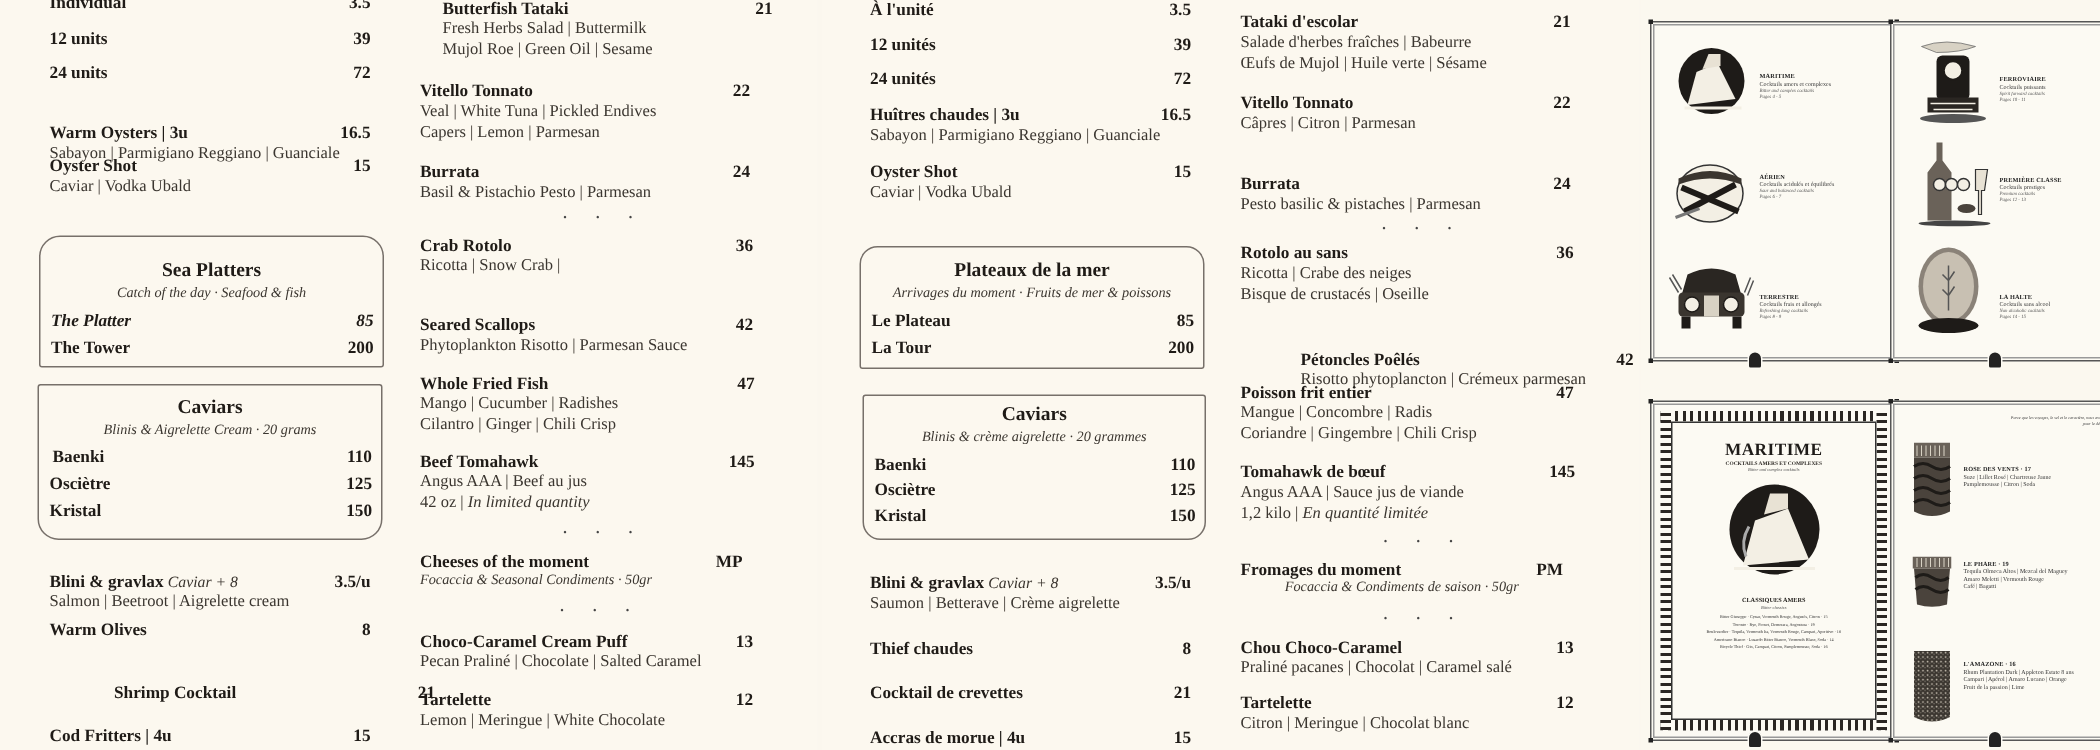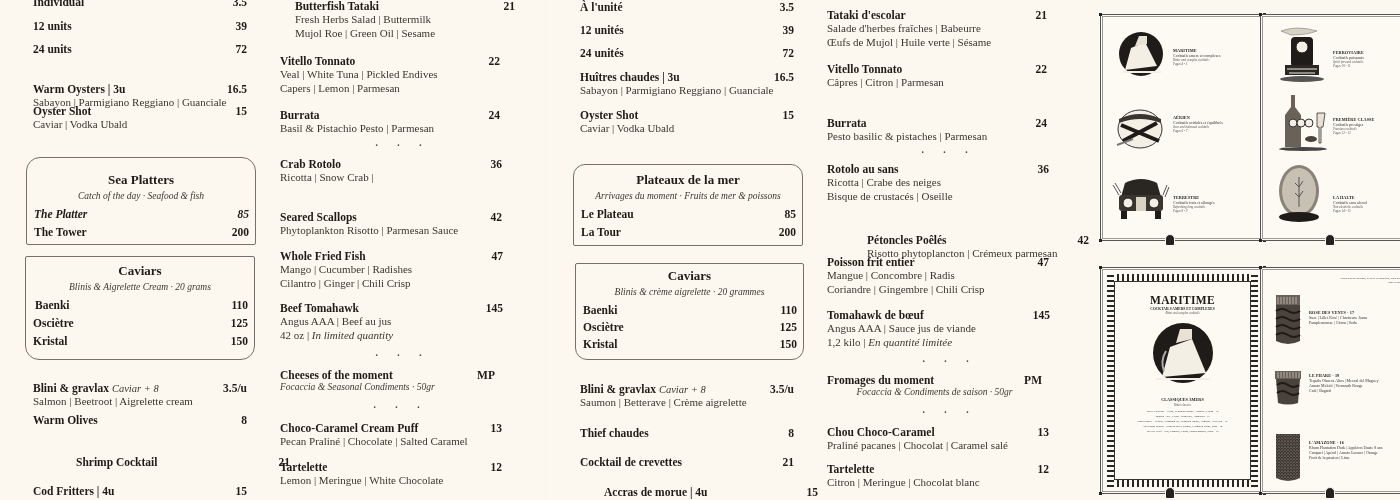--- a/index.html
+++ b/index.html
@@ -313,21 +313,21 @@
         <span class="name">Thief chaudes</span>
         <span class="price">8</span>
       </div>
   </div>
   <div class="item" style="left:32px;top:456px;width:214px;">
     <div class="head">
         <span class="name">Cocktail de crevettes</span>
         <span class="price">21</span>
       </div>
   </div>
-  <div class="item" style="left:32px;top:486px;width:214px;margin-left:24px;">
+  <div class="item" style="left:32px;top:486px;width:214px;">
     <div class="head">
         <span class="name">Accras de morue | 4u</span>
         <span class="price">15</span>
       </div>
   </div>
 
   <div class="item" style="left:279px;top:9px;width:220px;">
     <div class="head">
         <span class="name">Tataki d'escolar</span>
         <span class="price">21</span>

